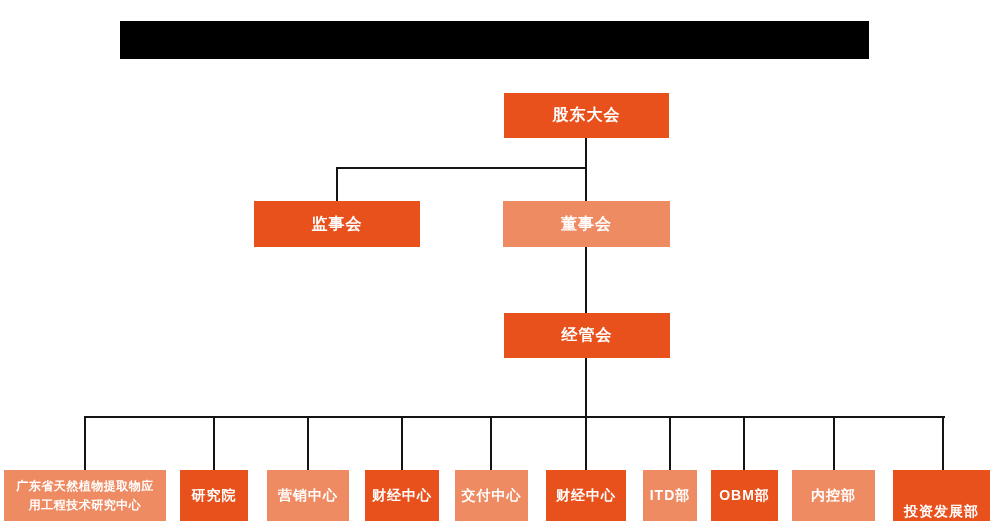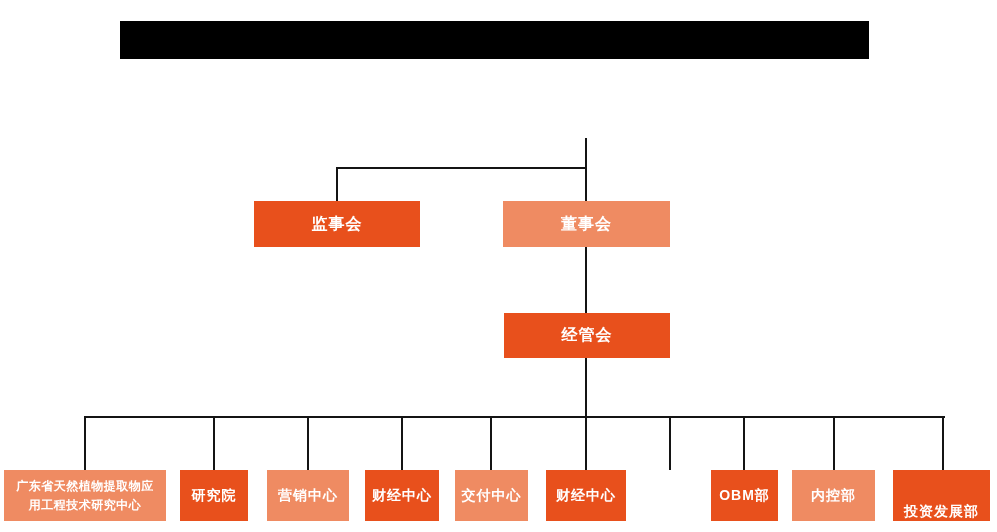--- a/index.html
+++ b/index.html
@@ -78,20 +78,23 @@
   <div class="line v drop dr1"></div>
   <div class="line v drop dr2"></div>
   <div class="line v drop dr3"></div>
   <div class="line v drop dr4"></div>
   <div class="line v drop dr5"></div>
   <div class="line v drop dr6"></div>
   <div class="line v drop dr7"></div>
   <div class="line v drop dr8"></div>
   <div class="line v drop dr9"></div>
 
+  <div class="node n-shareholders primary">
+    <span>股东大会</span>
+  </div>
 
   <div class="node n-supervisors primary">
     <span>监事会</span>
   </div>
   <div class="node n-board secondary">
     <span>董事会</span>
   </div>
 
   <div class="node n-management primary">
     <span>经管会</span>
@@ -108,20 +111,23 @@
   </div>
   <div class="node dept d3 primary">
     <span>财经中心</span>
   </div>
   <div class="node dept d4 secondary">
     <span>交付中心</span>
   </div>
   <div class="node dept d5 primary">
     <span>财经中心</span>
   </div>
+  <div class="node dept d6 secondary">
+    <span>ITD部</span>
+  </div>
   <div class="node dept d7 primary">
     <span>OBM部</span>
   </div>
   <div class="node dept d8 secondary">
     <span>内控部</span>
   </div>
   <div class="node dept d9 primary">
     <span>投资发展部</span>
   </div>
 

